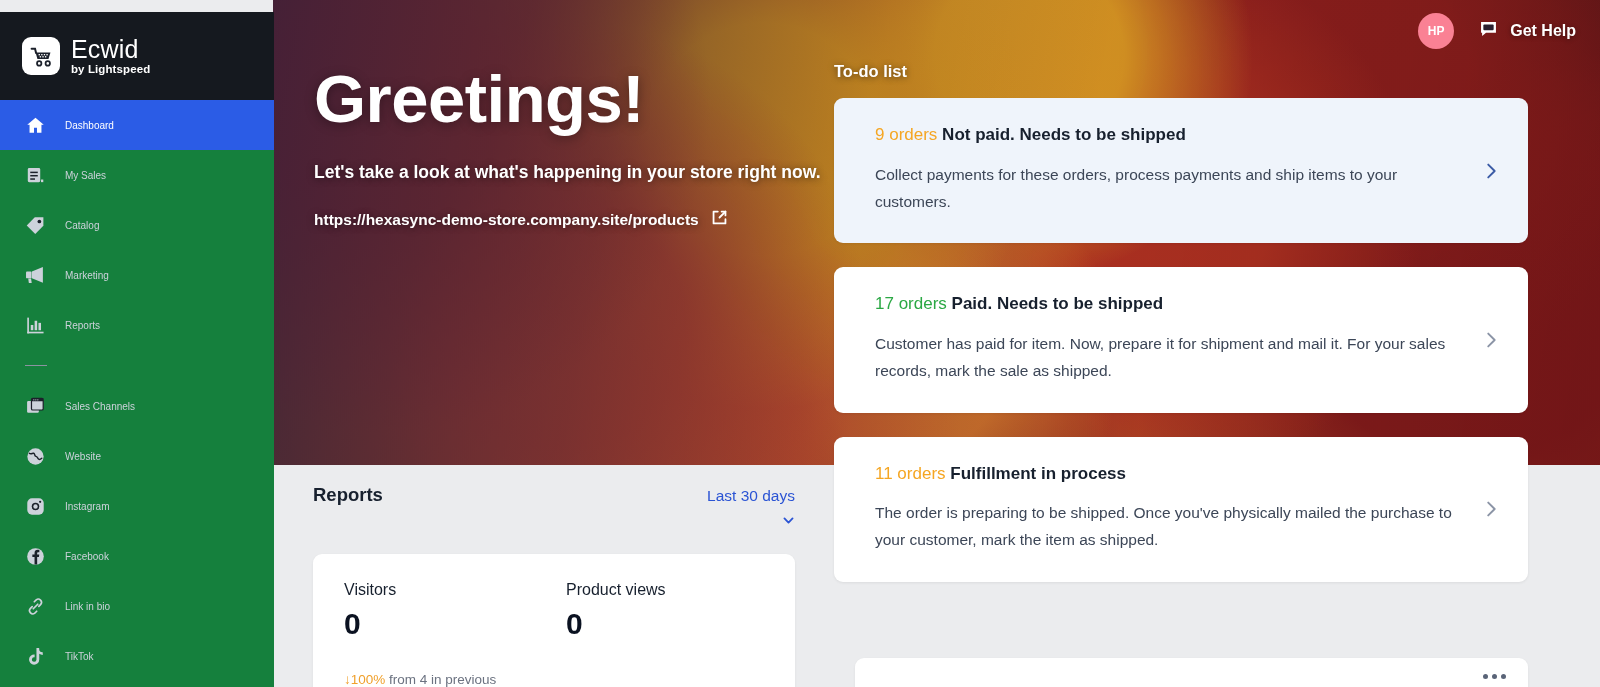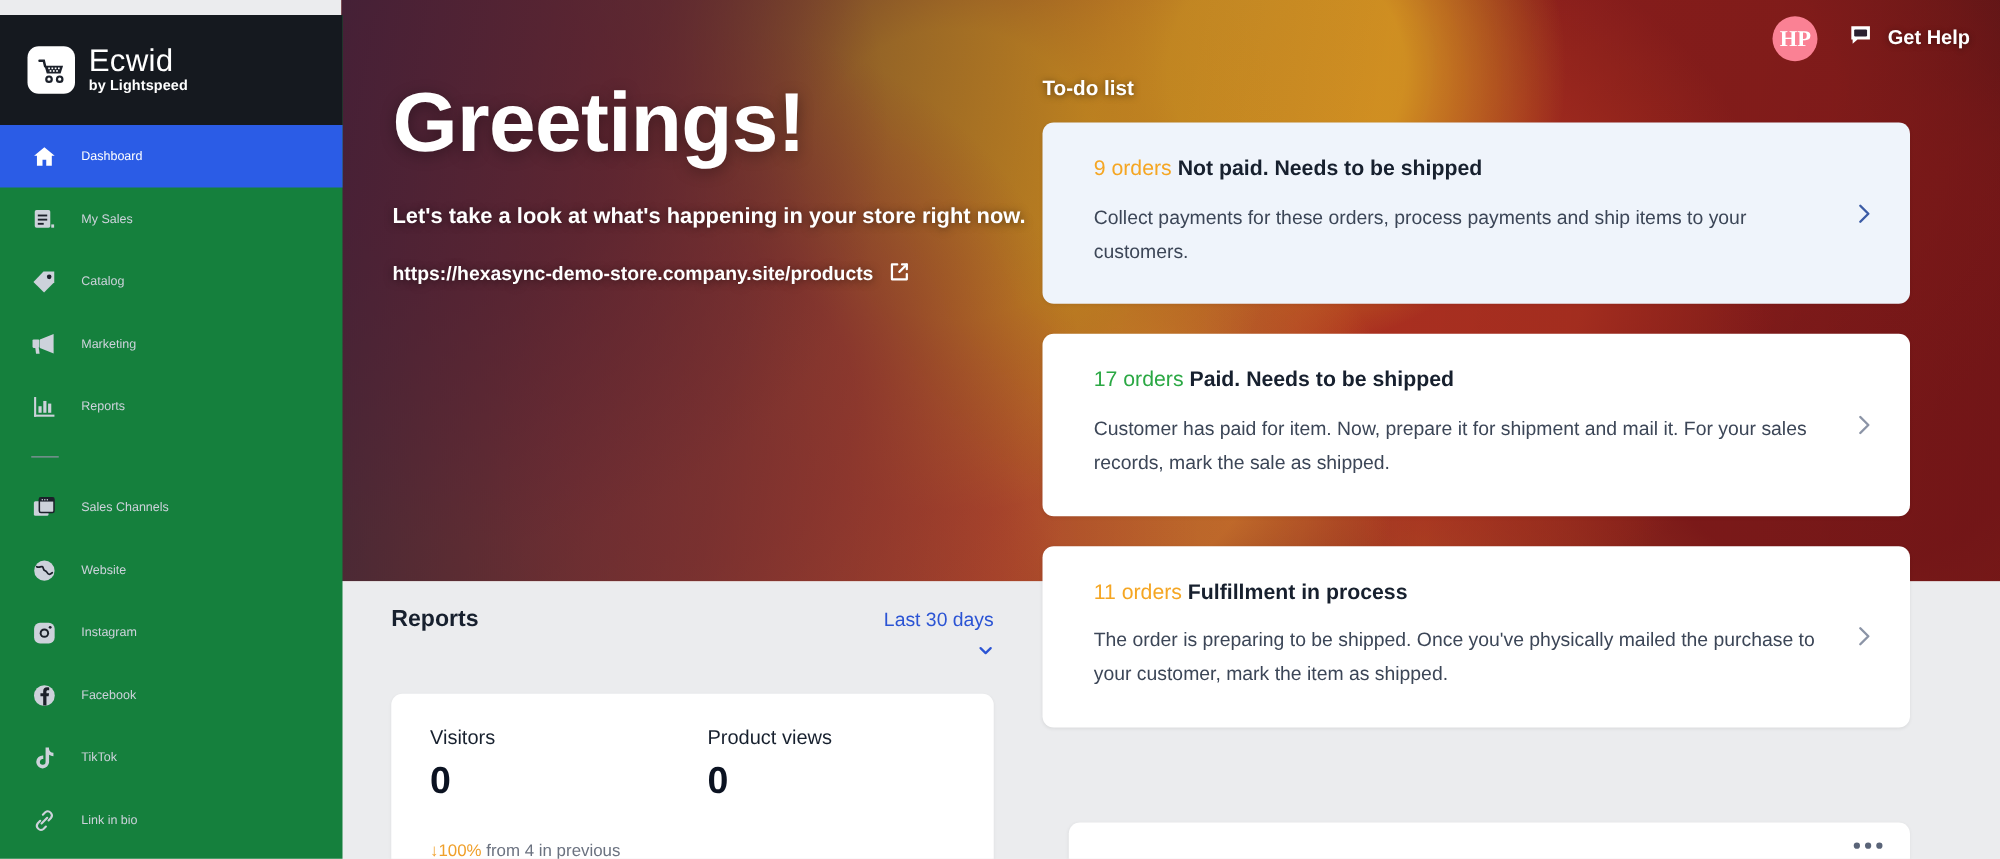--- a/index.html
+++ b/index.html
@@ -79,21 +79,21 @@
   }
 
   
   #topbar{
     position:absolute; right:24px; top:13px; height:36px;
     display:flex; align-items:center; gap:24px; z-index:50;
   }
   #avatar{
     width:36px;height:36px;border-radius:50%;background:#FA8194;
     display:flex;align-items:center;justify-content:center;
-    color:#fff;font-size:18px;font-weight:700;cursor:pointer;font-family:Liberation Serif, serif;
+    color:#fff;font-size:12px;font-weight:700;cursor:pointer;
   }
   #get-help{
     display:flex;align-items:center;gap:11px;color:#fff;font-size:16px;font-weight:700;cursor:pointer;
     text-shadow:0 1px 5px rgba(0,0,0,.4);
   }
 
   
   #todo{
     position:absolute; left:834px; top:62px; width:694px; z-index:20;
   }
@@ -391,30 +391,30 @@
       <svg width="21" height="21" viewBox="0 0 24 24" fill="none">
         <circle cx="12" cy="12" r="9.5" fill="#CDD2DB"></circle>
         <path d="M13.9 12.6h2l.4-2.8h-2.4V8.3c0-.8.3-1.3 1.4-1.3h1.1V4.5c-.5-.07-1.3-.13-2-.13-2.1 0-3.5 1.25-3.5 3.6v1.82H8.4v2.8h2.5v8.5h3z" fill="#1C212B"></path>
       </svg>
     </span>
     <span>Facebook</span>
   </div>
 
   <div class="nav-item">
     <span class="ico">
-      <svg width="21" height="21" viewBox="0 0 24 24" fill="#CDD2DB">
-        <path d="M16.2 2.3h-3.1v13.1a2.6 2.6 0 1 1-2.1-2.55V9.7A5.85 5.85 0 1 0 16.3 15.5V8.95a6.7 6.7 0 0 0 4 1.3V7.1a3.9 3.9 0 0 1-4.1-3.7z"></path>
-      </svg>
-    </span>
-    <span>TikTok</span>
-  </div>
-
-  <div class="nav-item">
-    <span class="ico">
       <svg width="21" height="21" viewBox="0 0 24 24" fill="none">
         <path d="M9.4 14.6 14.6 9.4" stroke="#CDD2DB" stroke-width="1.9" stroke-linecap="round"></path>
         <path d="M10.6 6.6 12.8 4.4a3.7 3.7 0 0 1 5.2 5.2l-2.2 2.2" stroke="#CDD2DB" stroke-width="1.9" stroke-linecap="round"></path>
         <path d="M13.4 17.4 11.2 19.6a3.7 3.7 0 0 1-5.2-5.2l2.2-2.2" stroke="#CDD2DB" stroke-width="1.9" stroke-linecap="round"></path>
       </svg>
     </span>
     <span>Link in bio</span>
   </div>
+
+  <div class="nav-item">
+    <span class="ico">
+      <svg width="21" height="21" viewBox="0 0 24 24" fill="#CDD2DB">
+        <path d="M16.2 2.3h-3.1v13.1a2.6 2.6 0 1 1-2.1-2.55V9.7A5.85 5.85 0 1 0 16.3 15.5V8.95a6.7 6.7 0 0 0 4 1.3V7.1a3.9 3.9 0 0 1-4.1-3.7z"></path>
+      </svg>
+    </span>
+    <span>TikTok</span>
+  </div>
 </div>
 
 </body></html>

